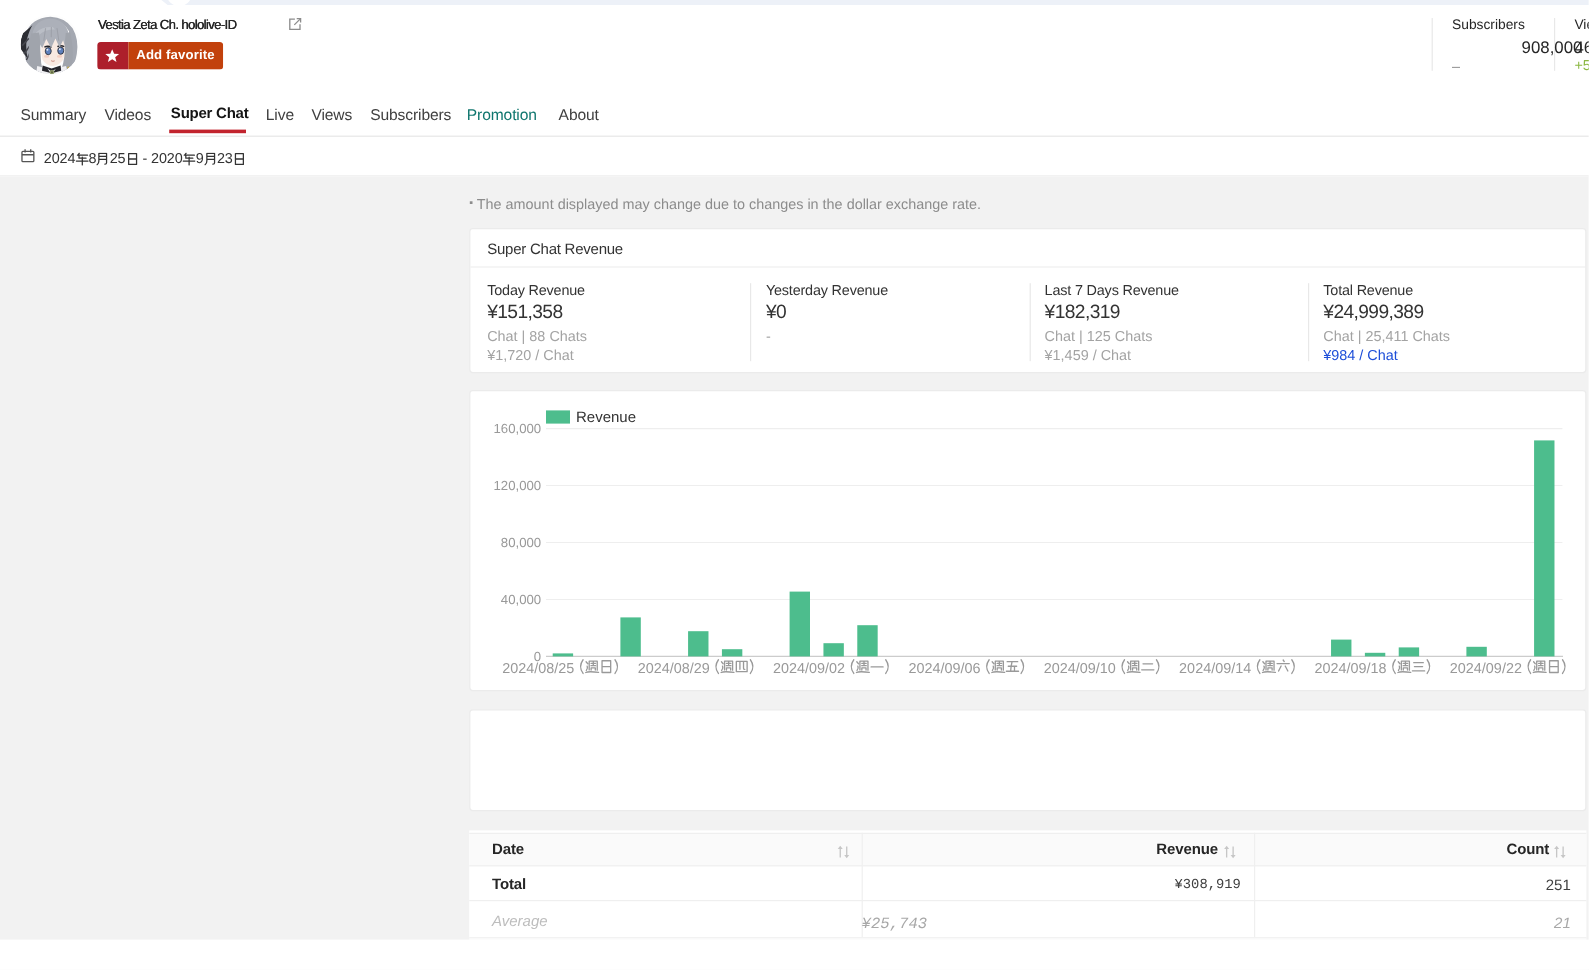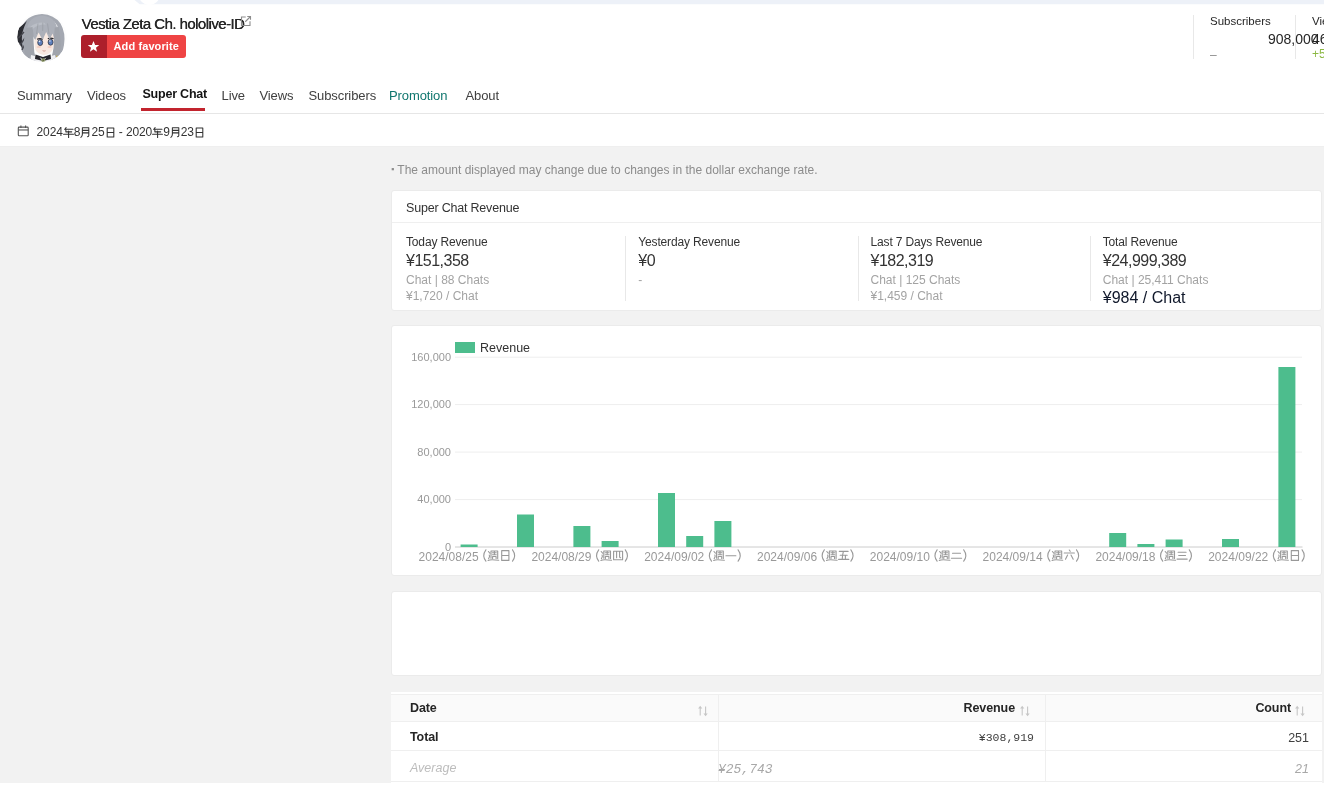--- a/index.html
+++ b/index.html
@@ -58,33 +58,33 @@
 <path d="M41.5 15 Q44.5 28 43.5 38 Q42.5 45 39.5 50 L32.5 50 Q36.6 41 36.9 31 Q36.9 22 37.8 15.5 Z" fill="#a0a4ac"></path>
 <path d="M14 43 Q20 45 25.5 45 Q31 45 38 43 L40 50 L13 50 Z" fill="#efeff2"></path>
 <path d="M18.5 42.5 L26 45 L33.5 42.5 L34 47 L26 49 L18 47 Z" fill="#26262c"></path>
 <path d="M22.5 45 L26 50 L29.5 45.5 L26 47.5 Z" fill="#ededf0"></path>
 <circle cx="26.3" cy="48.2" r="1.9" fill="#8e9a6a"></circle>
 <circle cx="26.3" cy="48.2" r="0.8" fill="#5c5f3e"></circle>
 <circle cx="40" cy="44.5" r="1" fill="#c5a94e"></circle>
 </g>
     </svg>
   </div>
-<div class="abs" style="left:81.5px;top:14.5px;font-size:15px;color:#262626;font-weight:500;letter-spacing:-0.55px;text-shadow:0.3px 0 0 #262626">Vestia Zeta Ch. hololive-ID</div>
+<div class="abs" style="left:81.5px;top:14.5px;font-size:11px;color:#262626;font-weight:500;letter-spacing:-0.55px;text-shadow:0.3px 0 0 #262626">Vestia Zeta Ch. hololive-ID</div>
 <div class="abs" style="left:239.5px;top:13px"><svg width="12" height="12" viewBox="0 0 24 24" fill="none" stroke="#8c8c8c" stroke-width="2.2">
       <path d="M20 12.5 V21 H3 V4 h8.5"></path>
       <path d="M14.5 3 H21 V9.5"></path>
       <path d="M10.5 13.5 L20.5 3.5"></path>
     </svg></div>
 <div class="abs" style="left:80.5px;top:34.5px;width:105px;height:23.5px;border-radius:3px;overflow:hidden;display:flex">
     <div style="width:26.5px;background:#ad1f2b;display:flex;align-items:center;justify-content:center">
       <svg width="13" height="13" viewBox="0 0 24 24" style="display:block">
         <path fill="#fff" d="M12 1.8 15 9l7.6.4-6 4.8 2 7.4L12 17.3 5.4 21.6l2-7.4-6-4.8L9 9z"></path>
       </svg>
     </div>
-    <div style="flex:1;background:#ef4444;color:#fff;font-size:11px;font-weight:700;display:flex;align-items:center;justify-content:center;letter-spacing:0.1px">Add favorite</div>
+    <div style="flex:1;background:#c2410c;color:#fff;font-size:11px;font-weight:700;display:flex;align-items:center;justify-content:center;letter-spacing:0.1px">Add favorite</div>
   </div>
 <div class="abs" style="left:1193px;top:15px;width:1px;height:44px;background:#e8e8e8"></div>
 <div class="abs" style="left:1295px;top:15px;width:1px;height:44px;background:#e8e8e8"></div>
 <div class="abs" style="left:1210px;top:15px;font-size:11.5px;color:#262626">Subscribers</div>
 <div class="abs" style="left:1268px;top:31px;font-size:14px;color:#262626">908,000</div>
 <div class="abs" style="left:1210px;top:48px;font-size:12px;color:#8c8c8c">–</div>
 <div class="abs" style="left:1312px;top:15px;font-size:11.5px;color:#262626">Views</div>
 <div class="abs" style="left:1312px;top:31px;font-size:14px;color:#262626">46,920,551</div>
 <div class="abs" style="left:1312px;top:47px;font-size:12px;color:#8cb843">+513,454</div>
 <div class="abs" style="left:0;top:113px;width:1324px;height:1px;background:#e6e6e6"></div>
@@ -129,21 +129,21 @@
 <div class="abs" style="left:638.25px;top:235px;font-size:12px;color:#333;letter-spacing:-0.15px">Yesterday Revenue</div>
 <div class="abs" style="left:638.25px;top:251.5px;font-size:16px;color:#333;letter-spacing:-0.5px">¥0</div>
 <div class="abs" style="left:638.25px;top:272.5px;font-size:12px;color:#a3a3a3">-</div>
 <div class="abs" style="left:870.5px;top:235px;font-size:12px;color:#333;letter-spacing:-0.15px">Last 7 Days Revenue</div>
 <div class="abs" style="left:870.5px;top:251.5px;font-size:16px;color:#333;letter-spacing:-0.5px">¥182,319</div>
 <div class="abs" style="left:870.5px;top:272.5px;font-size:12px;color:#a3a3a3">Chat | 125 Chats</div>
 <div class="abs" style="left:870.5px;top:288.5px;font-size:12px;color:#a3a3a3">¥1,459 / Chat</div>
 <div class="abs" style="left:1102.75px;top:235px;font-size:12px;color:#333;letter-spacing:-0.15px">Total Revenue</div>
 <div class="abs" style="left:1102.75px;top:251.5px;font-size:16px;color:#333;letter-spacing:-0.5px">¥24,999,389</div>
 <div class="abs" style="left:1102.75px;top:272.5px;font-size:12px;color:#a3a3a3">Chat | 25,411 Chats</div>
-<div class="abs" style="left:1102.75px;top:288.5px;font-size:16px;color:#0f172a">¥984 / Chat</div>
+<div class="abs" style="left:1102.75px;top:288.5px;font-size:12px;color:#1d4ed8">¥984 / Chat</div>
 <div class="abs" style="left:625.25px;top:236px;width:1px;height:65px;background:#e8e8e8"></div>
 <div class="abs" style="left:857.5px;top:236px;width:1px;height:65px;background:#e8e8e8"></div>
 <div class="abs" style="left:1089.75px;top:236px;width:1px;height:65px;background:#e8e8e8"></div>
 <div class="abs" style="left:391px;top:325px;width:931px;height:251px;background:#fff;border:1px solid #ebebeb;border-radius:3px">
     <svg width="931" height="251" style="position:absolute;left:0;top:0">
       <line x1="63.0" y1="173.6" x2="910" y2="173.6" stroke="#eeeeee" stroke-width="1"></line>
       <line x1="63.0" y1="126.1" x2="910" y2="126.1" stroke="#eeeeee" stroke-width="1"></line>
       <line x1="63.0" y1="78.6" x2="910" y2="78.6" stroke="#eeeeee" stroke-width="1"></line>
       <line x1="63.0" y1="31.2" x2="910" y2="31.2" stroke="#eeeeee" stroke-width="1"></line>
       <line x1="63.0" y1="221.0" x2="910.5" y2="221.0" stroke="#cccccc" stroke-width="1"></line>

